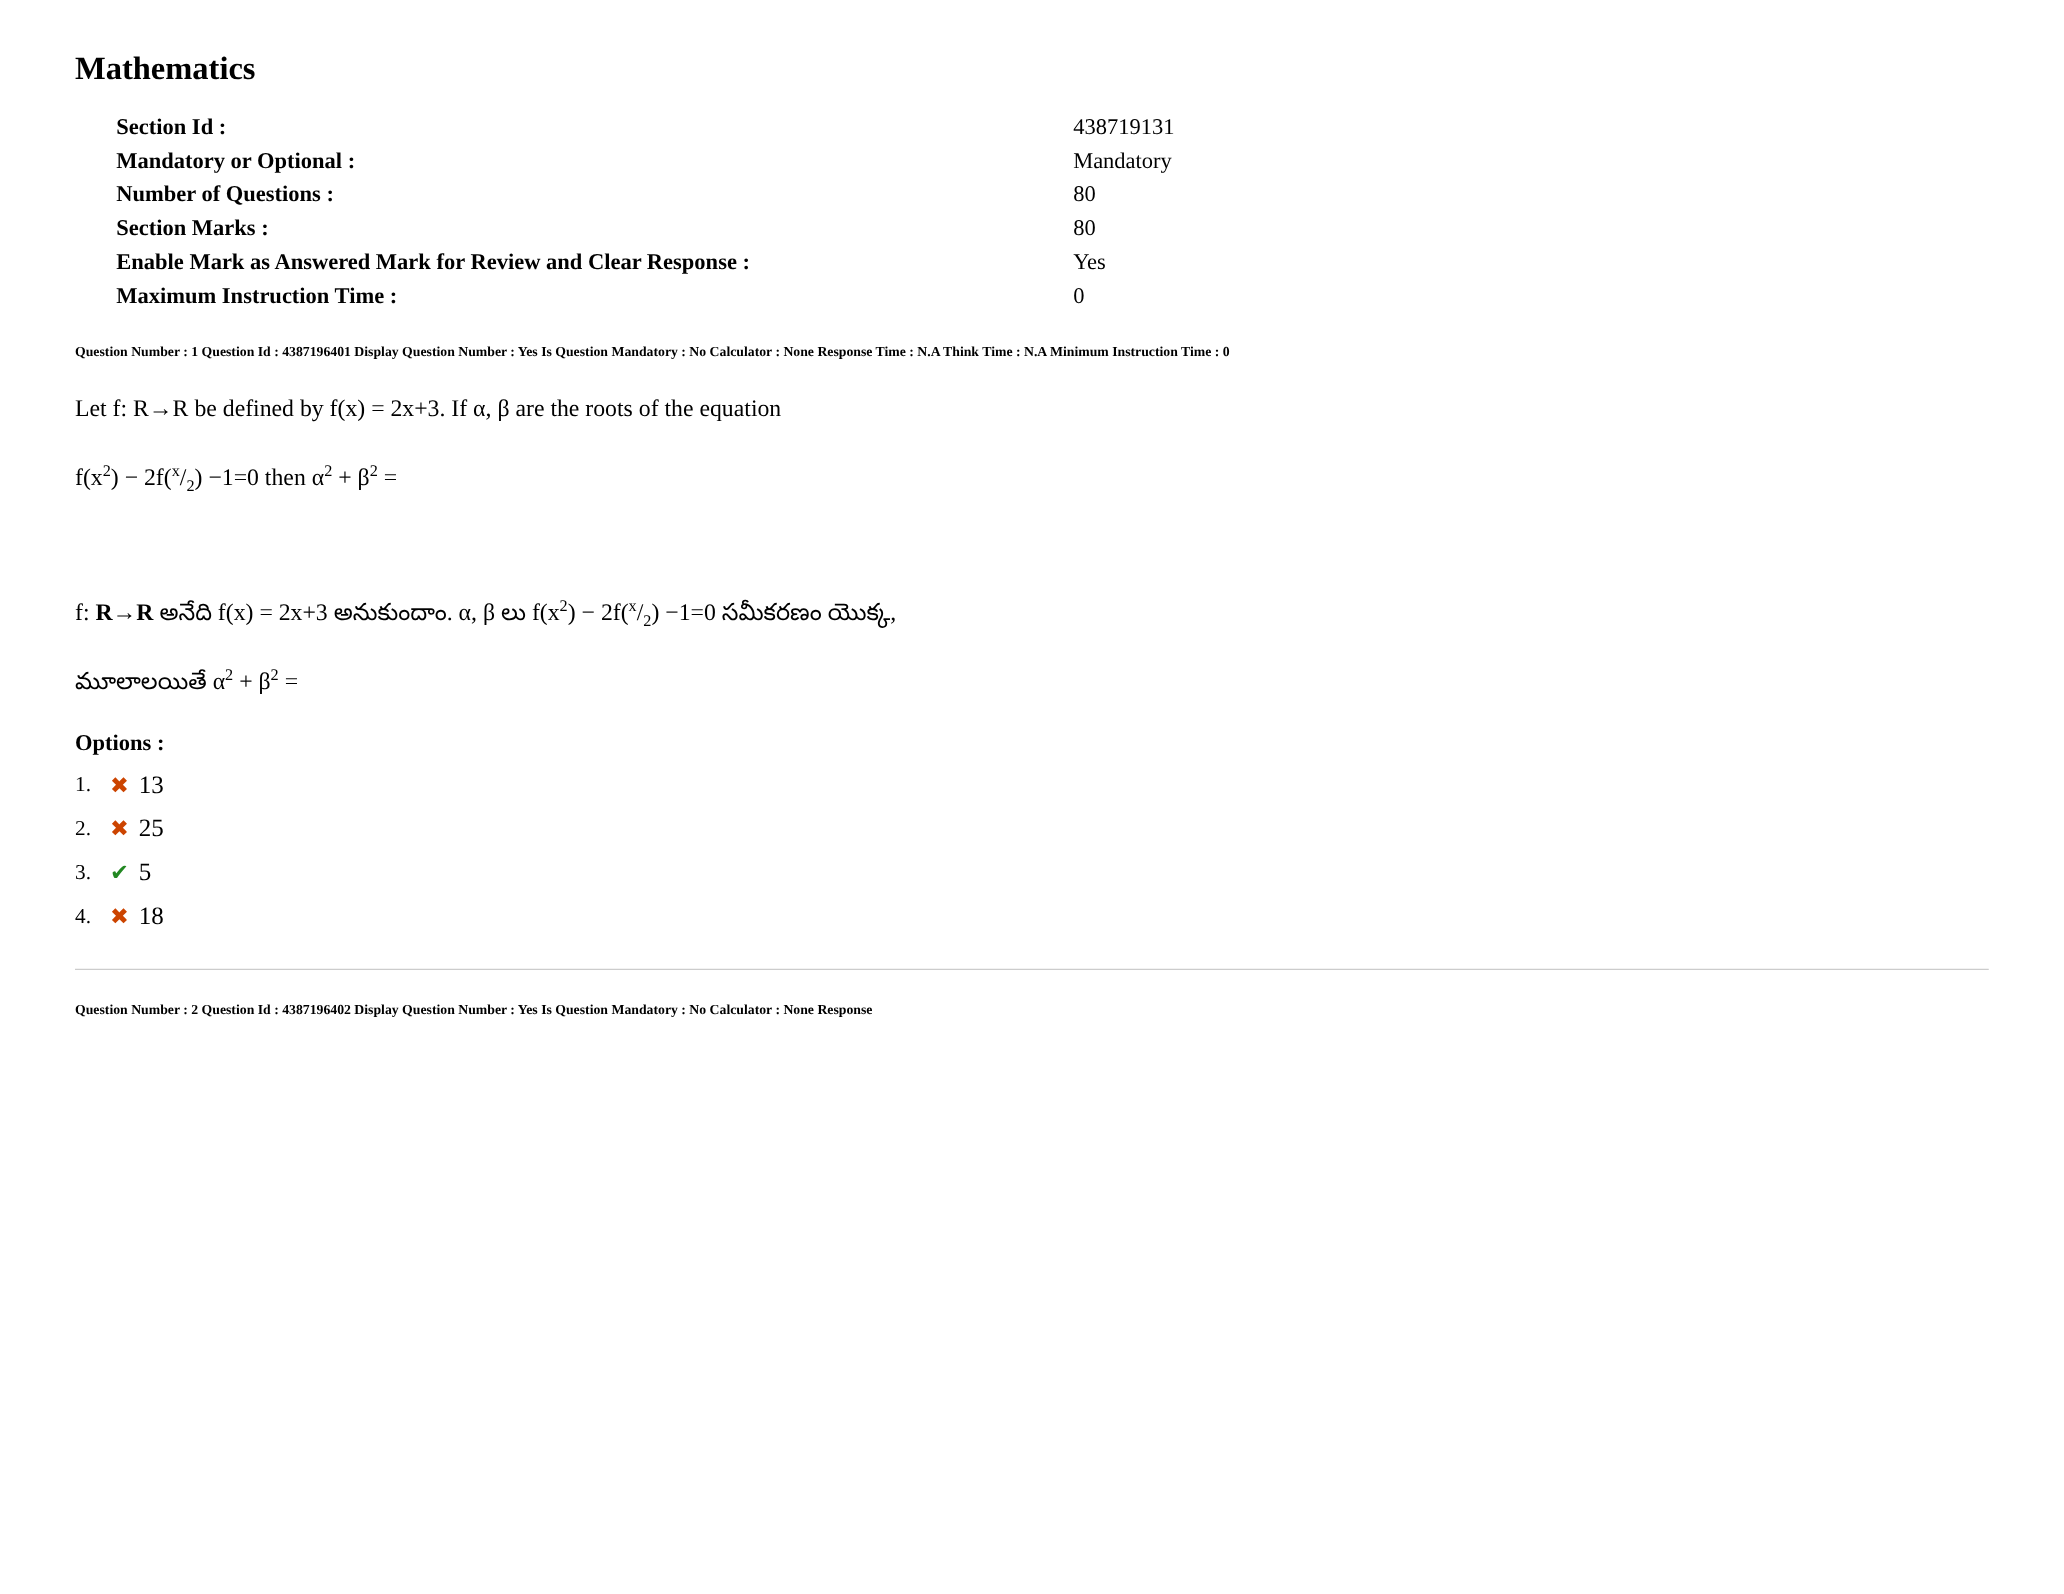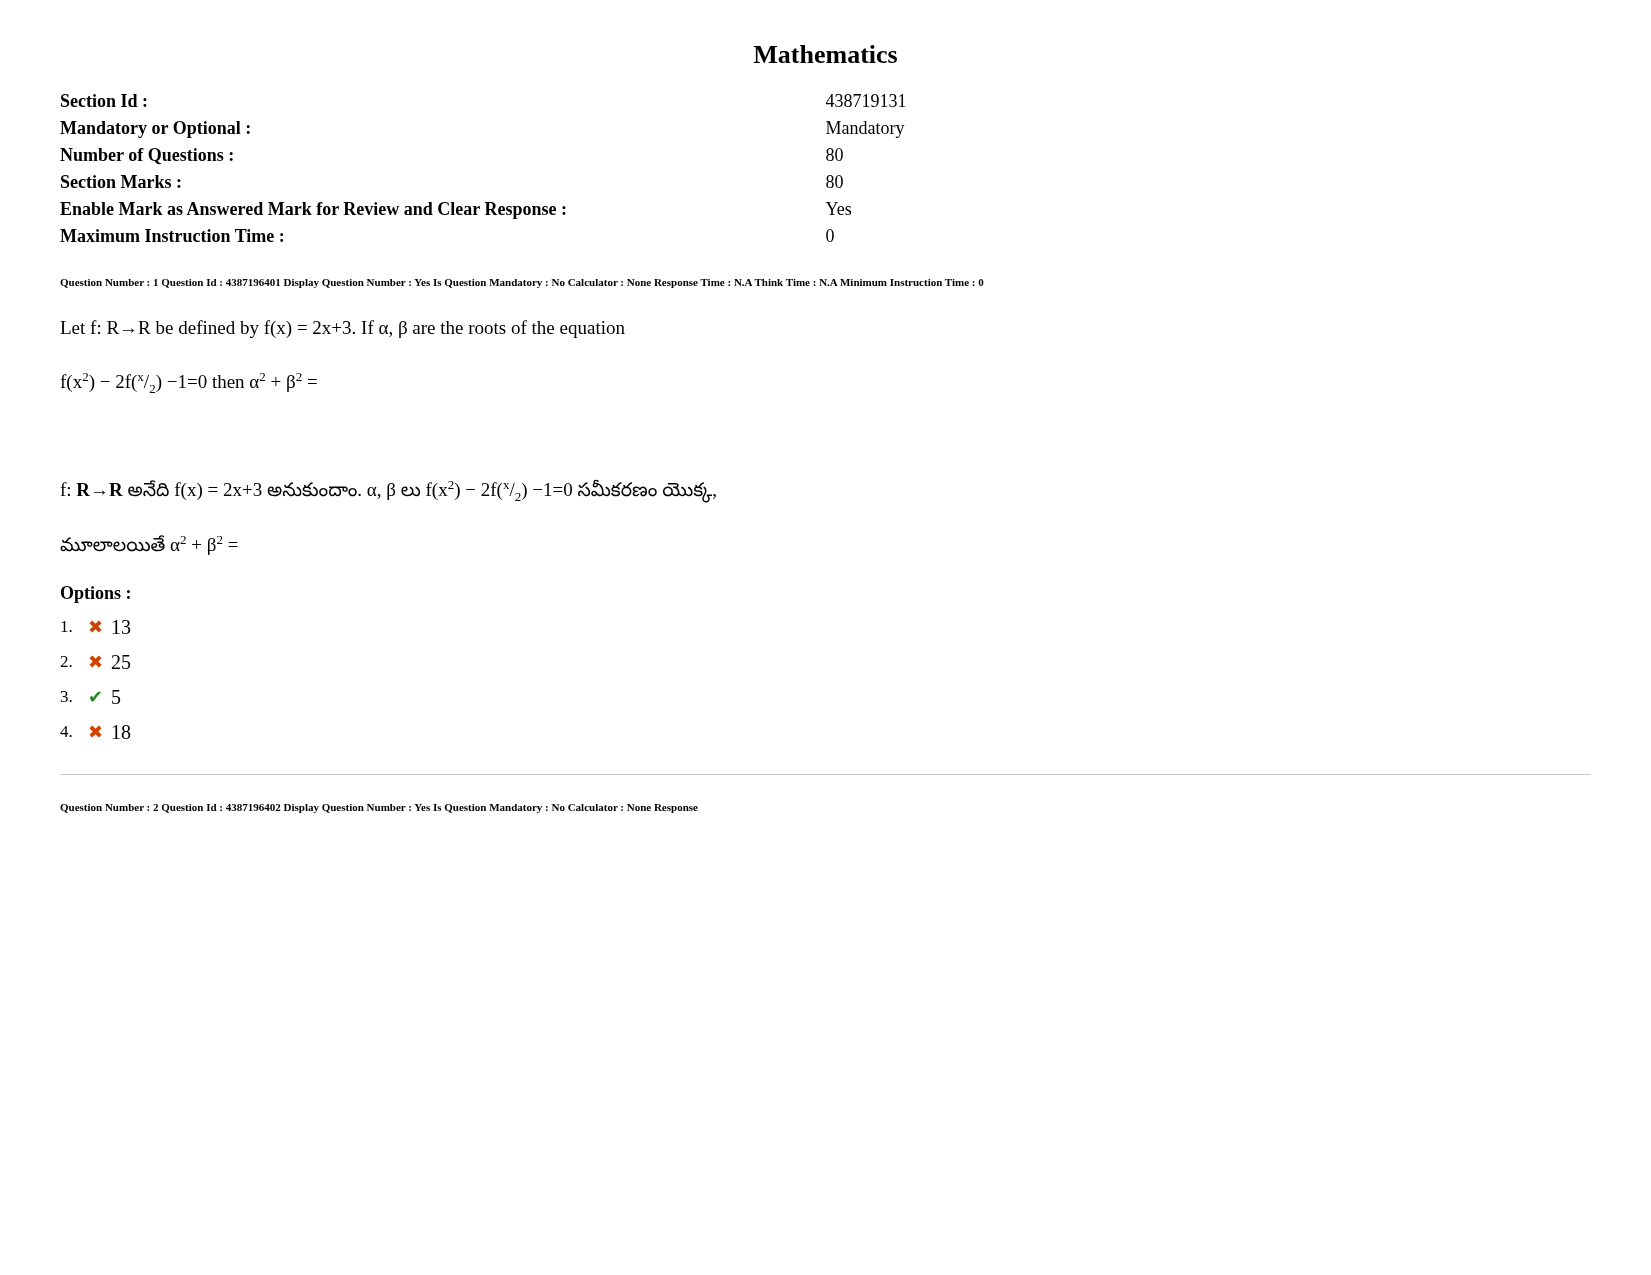--- a/index.html
+++ b/index.html
@@ -4,29 +4,30 @@
   <style>
     * { margin: 0; padding: 0; box-sizing: border-box; }
     body {
       font-family: Times New Roman, serif;
       font-size: 18px;
       background: #fff;
       color: #000;
       padding: 40px 60px;
     }
     .page-title {
-      text-align: center;
+      text-align: left;
       font-size: 26px;
       font-weight: bold;
       margin-bottom: 18px;
     }
     .info-table {
       width: 100%;
       margin-bottom: 24px;
       border-collapse: collapse;
+      margin-left: 33px;
     }
     .info-table td {
       padding: 3px 0;
       vertical-align: top;
     }
     .info-table td.label {
       font-weight: bold;
       width: 50%;
     }
     .info-table td.value {

